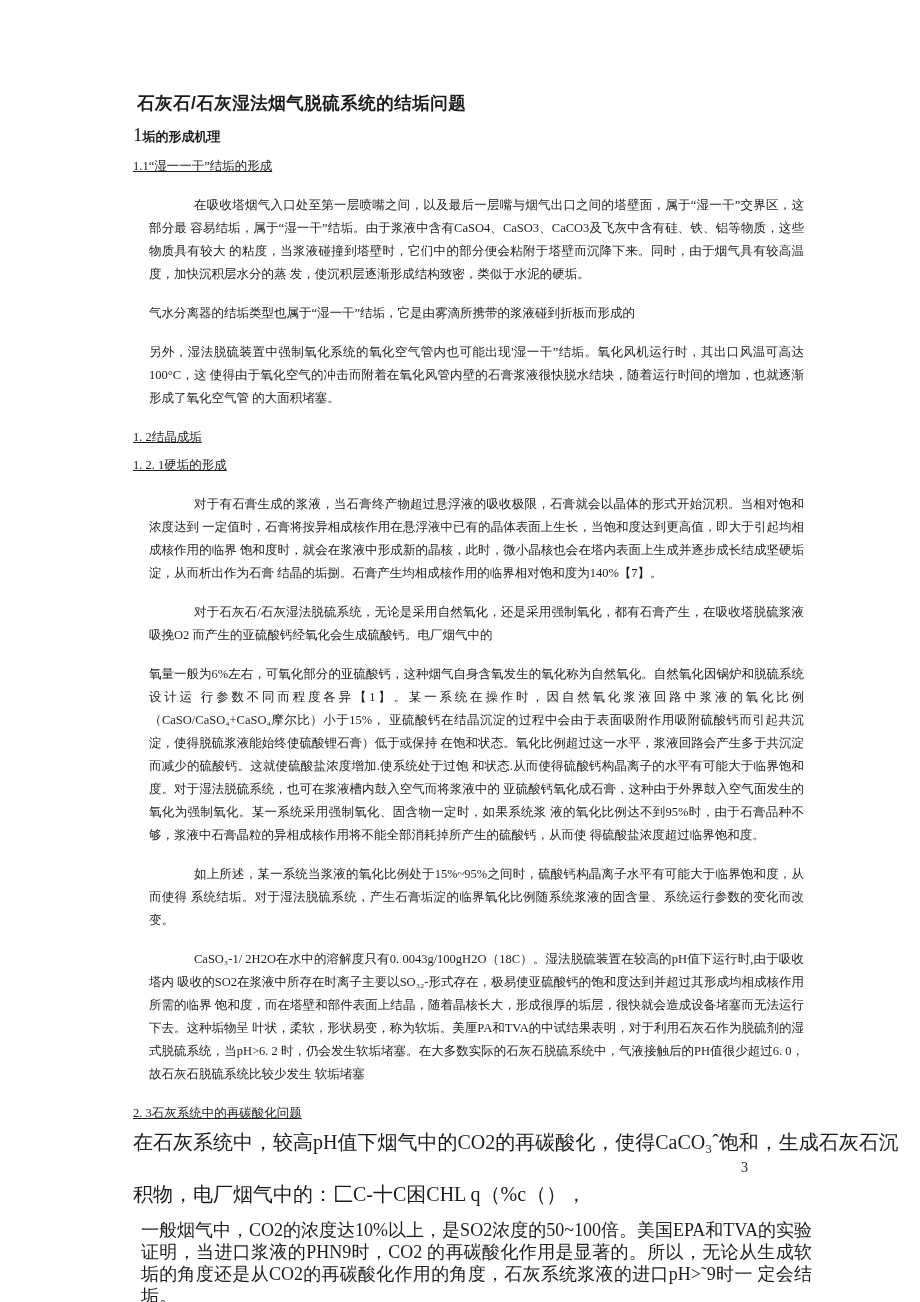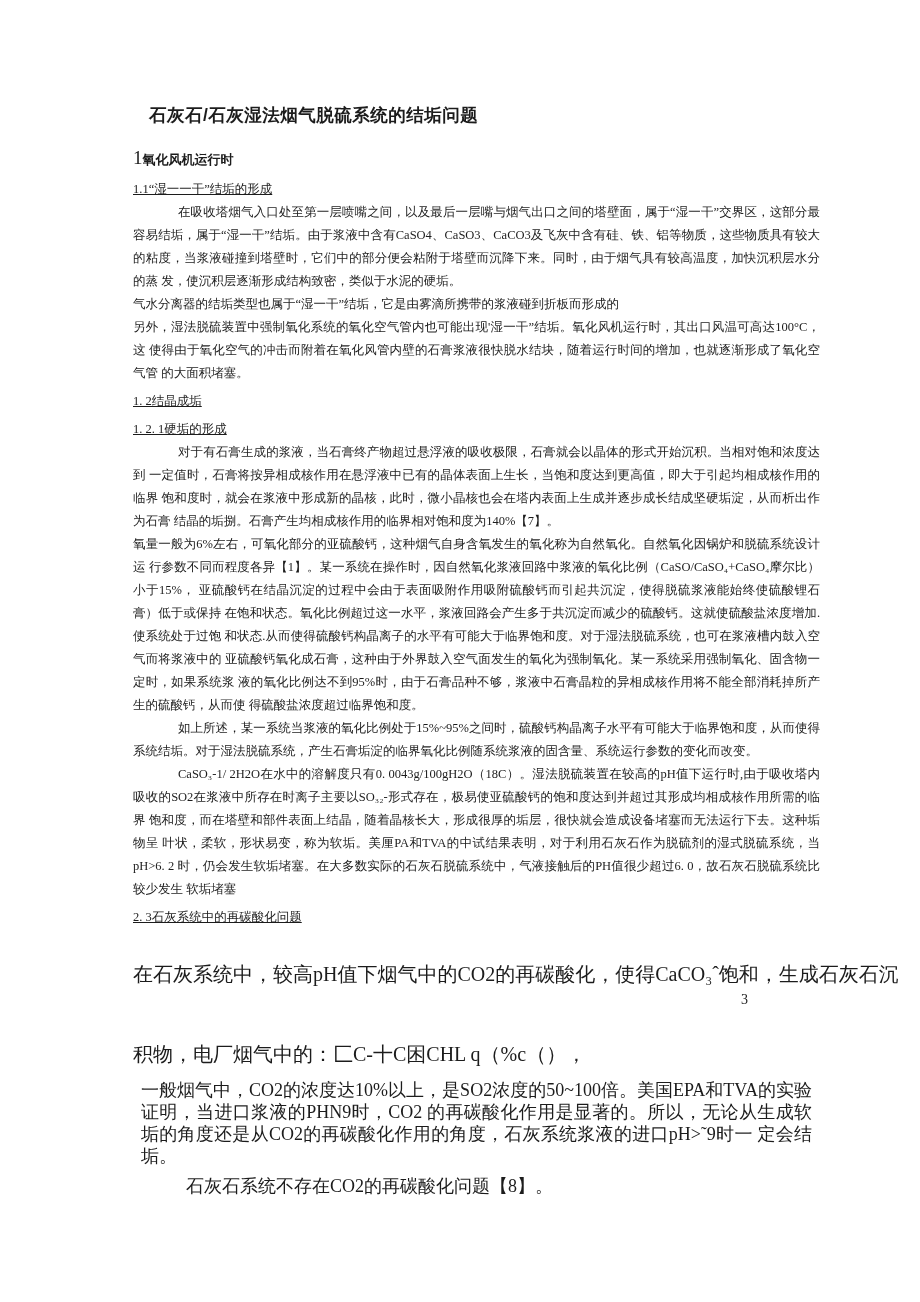--- a/index.html
+++ b/index.html
@@ -14,21 +14,21 @@
     width: 920px; height: 1302px;
     padding: 86px 100px 0 133px;
     background: #ffffff;
   }
   .doc-title {
     font-family: "Liberation Sans", "DejaVu Sans", sans-serif;
     font-size: 17.5px;
     font-weight: bold;
     line-height: 26px;
     letter-spacing: 0.5px;
-    margin: 16px;
+    margin: 4px;
   }
   .h1 {
     margin: 5px 0 0 0;
     line-height: 27px;
     white-space: nowrap;
   }
   .h1 .num {
     font-family: "Liberation Serif", serif;
     font-size: 19px;
   }
@@ -41,27 +41,27 @@
     font-size: 12.5px;
     font-weight: normal;
     line-height: 23px;
     margin: 5px 0 0 0;
     text-decoration: underline;
   }
   .para {
     font-size: 12.5px;
     line-height: 23px;
     text-align: justify;
-    margin: 0;
+    margin: 16px;
   }
   .indent { text-indent: 45px; }
   .big {
     font-size: 20px;
     line-height: 34px;
-    margin: 28px 0 0 0;
+    margin: 0 0 0 0;
     white-space: nowrap;
   }
   .sub3-line {
     font-size: 14px;
     line-height: 18px;
     padding-left: 608px;
     margin: 0;
   }
   .gap-top-lg { margin-top: 40px; }
   .para-tight {
@@ -72,37 +72,38 @@
   }
 </style>
 </head>
 <body>
 
 <div class="page">
 
   <h1 class="doc-title">石灰石/石灰湿法烟气脱硫系统的结垢问题</h1>
 
   <div class="h1">
-    <span class="num">1</span><span class="rest">氧化风机运行时</span>
+    <span class="num">1</span><span class="rest">垢的形成机理</span>
   </div>
 
   <div class="h2">1.1“湿一一干”结垢的形成</div>
 
   <p class="para indent">在吸收塔烟气入口处至第一层喷嘴之间，以及最后一层嘴与烟气出口之间的塔壁面，属于“湿一干”交界区，这部分最 容易结垢，属于“湿一干”结垢。由于浆液中含有CaSO4、CaSO3、CaCO3及飞灰中含有硅、铁、铝等物质，这些物质具有较大 的粘度，当浆液碰撞到塔壁时，它们中的部分便会粘附于塔壁而沉降下来。同时，由于烟气具有较高温度，加快沉积层水分的蒸 发，使沉积层逐渐形成结构致密，类似于水泥的硬垢。</p>
 
   <p class="para">气水分离器的结垢类型也属于“湿一干”结垢，它是由雾滴所携带的浆液碰到折板而形成的</p>
 
   <p class="para">另外，湿法脱硫装置中强制氧化系统的氧化空气管内也可能出现'湿一干”结垢。氧化风机运行时，其出口风温可高达100°C，这  使得由于氧化空气的冲击而附着在氧化风管内壁的石膏浆液很快脱水结块，随着运行时间的增加，也就逐渐形成了氧化空气管  的大面积堵塞。</p>
 
   <div class="h2">1. 2结晶成垢</div>
 
   <div class="h2">1. 2. 1硬垢的形成</div>
 
   <p class="para indent">对于有石膏生成的浆液，当石膏终产物超过悬浮液的吸收极限，石膏就会以晶体的形式开始沉积。当相对饱和浓度达到 一定值时，石膏将按异相成核作用在悬浮液中已有的晶体表面上生长，当饱和度达到更高值，即大于引起均相成核作用的临界  饱和度时，就会在浆液中形成新的晶核，此时，微小晶核也会在塔内表面上生成并逐步成长结成坚硬垢淀，从而析出作为石膏  结晶的垢捌。石膏产生均相成核作用的临界相对饱和度为140%【7】。</p>
 
+  <p class="para indent">对于石灰石/石灰湿法脱硫系统，无论是采用自然氧化，还是采用强制氧化，都有石膏产生，在吸收塔脱硫浆液吸挽O2 而产生的亚硫酸钙经氧化会生成硫酸钙。电厂烟气中的</p>
 
   <p class="para">氧量一般为6%左右，可氧化部分的亚硫酸钙，这种烟气自身含氧发生的氧化称为自然氧化。自然氧化因锅炉和脱硫系统设计运  行参数不同而程度各异【1】。某一系统在操作时，因自然氧化浆液回路中浆液的氧化比例（CaSO/CaSO₄+CaSO₄摩尔比）小于15%，  亚硫酸钙在结晶沉淀的过程中会由于表面吸附作用吸附硫酸钙而引起共沉淀，使得脱硫浆液能始终使硫酸锂石膏）低于或保持 在饱和状态。氧化比例超过这一水平，浆液回路会产生多于共沉淀而减少的硫酸钙。这就使硫酸盐浓度增加.使系统处于过饱  和状态.从而使得硫酸钙构晶离子的水平有可能大于临界饱和度。对于湿法脱硫系统，也可在浆液槽内鼓入空气而将浆液中的  亚硫酸钙氧化成石膏，这种由于外界鼓入空气面发生的氧化为强制氧化。某一系统采用强制氧化、固含物一定时，如果系统浆 液的氧化比例达不到95%时，由于石膏品种不够，浆液中石膏晶粒的异相成核作用将不能全部消耗掉所产生的硫酸钙，从而使 得硫酸盐浓度超过临界饱和度。</p>
 
   <p class="para indent">如上所述，某一系统当浆液的氧化比例处于15%~95%之间时，硫酸钙构晶离子水平有可能大于临界饱和度，从而使得 系统结垢。对于湿法脱硫系统，产生石膏垢淀的临界氧化比例随系统浆液的固含量、系统运行参数的变化而改变。</p>
 
 
   <p class="para indent">CaSO₃-1/ 2H2O在水中的溶解度只有0. 0043g/100gH2O（18C）。湿法脱硫装置在较高的pH值下运行时,由于吸收塔内 吸收的SO2在浆液中所存在时离子主要以SO₃₂-形式存在，极易使亚硫酸钙的饱和度达到并超过其形成均相成核作用所需的临界 饱和度，而在塔壁和部件表面上结晶，随着晶核长大，形成很厚的垢层，很快就会造成设备堵塞而无法运行下去。这种垢物呈 叶状，柔软，形状易变，称为软垢。美厘PA和TVA的中试结果表明，对于利用石灰石作为脱硫剂的湿式脱硫系统，当pH&gt;6. 2 时，仍会发生软垢堵塞。在大多数实际的石灰石脱硫系统中，气液接触后的PH值很少超过6. 0，故石灰石脱硫系统比较少发生 软垢堵塞</p>
 
   <div class="h2">2. 3石灰系统中的再碳酸化问题</div>
 

